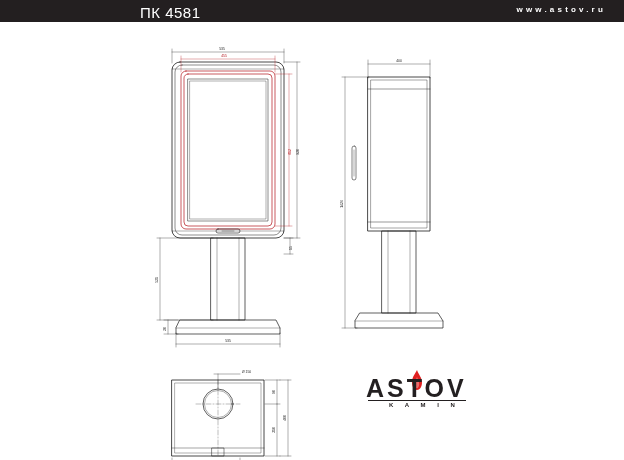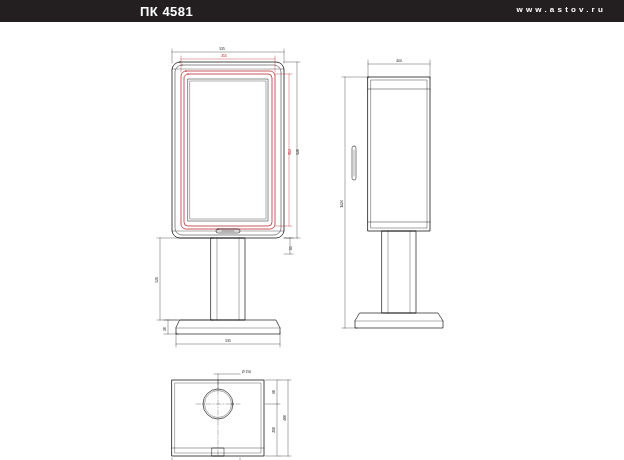--- a/index.html
+++ b/index.html
@@ -16,21 +16,21 @@
   }
   
   #header {
     position: absolute; left: 0; top: 0;
     width: 624px; height: 22px;
     background: #231f20;
     color: #ffffff;
   }
   #header .title {
     position: absolute; left: 140px; top: 4px;
-    font-size: 13px; font-weight: bold;
+    font-size: 15px; font-weight: normal;
     letter-spacing: 0.5px;
     color: #ffffff;
   }
   #header .site {
     position: absolute; right: 18px; top: 5px;
     font-size: 8px; font-weight: bold;
     letter-spacing: 3.2px;
     color: #ffffff;
     text-align: right;
   }
@@ -233,14 +233,23 @@
 
         <text class="dimtxt" x="242" y="351" text-anchor="start">Ø 150</text>
         <text class="dimtxt" x="275" y="370" text-anchor="middle" transform="rotate(-90 275 370)">90</text>
         <text class="dimtxt" x="275" y="408" text-anchor="middle" transform="rotate(-90 275 408)">310</text>
         <text class="dimtxt" x="286" y="396" text-anchor="middle" transform="rotate(-90 286 396)">400</text>
         <text class="dimtxt" x="206" y="445" text-anchor="middle">267</text>
       </g>
     </svg>
   </div>
 
+  <div id="logo">
+    <svg class="flame" viewBox="0 0 14 22">
+      <path d="M7 0 C4.5 5 2 7 2 12.5 C2 17 4.3 20 7 20 C9.7 20 12 17 12 12.5 C12 7.5 9 5.5 7 0 Z" fill="#e02020"></path>
+      <path d="M7 7 C5.8 10 4.8 11.5 4.8 14 C4.8 16.6 5.9 18.3 7 18.3 C8.1 18.3 9.2 16.6 9.2 14 C9.2 11.5 8.2 10 7 7 Z" fill="#ffffff" opacity="0.35"></path>
+    </svg>
+    <div class="word">ASTOV</div>
+    <div class="rule"></div>
+    <div class="sub">K A M I N</div>
+  </div>
 
 </div>
 
 </body></html>

